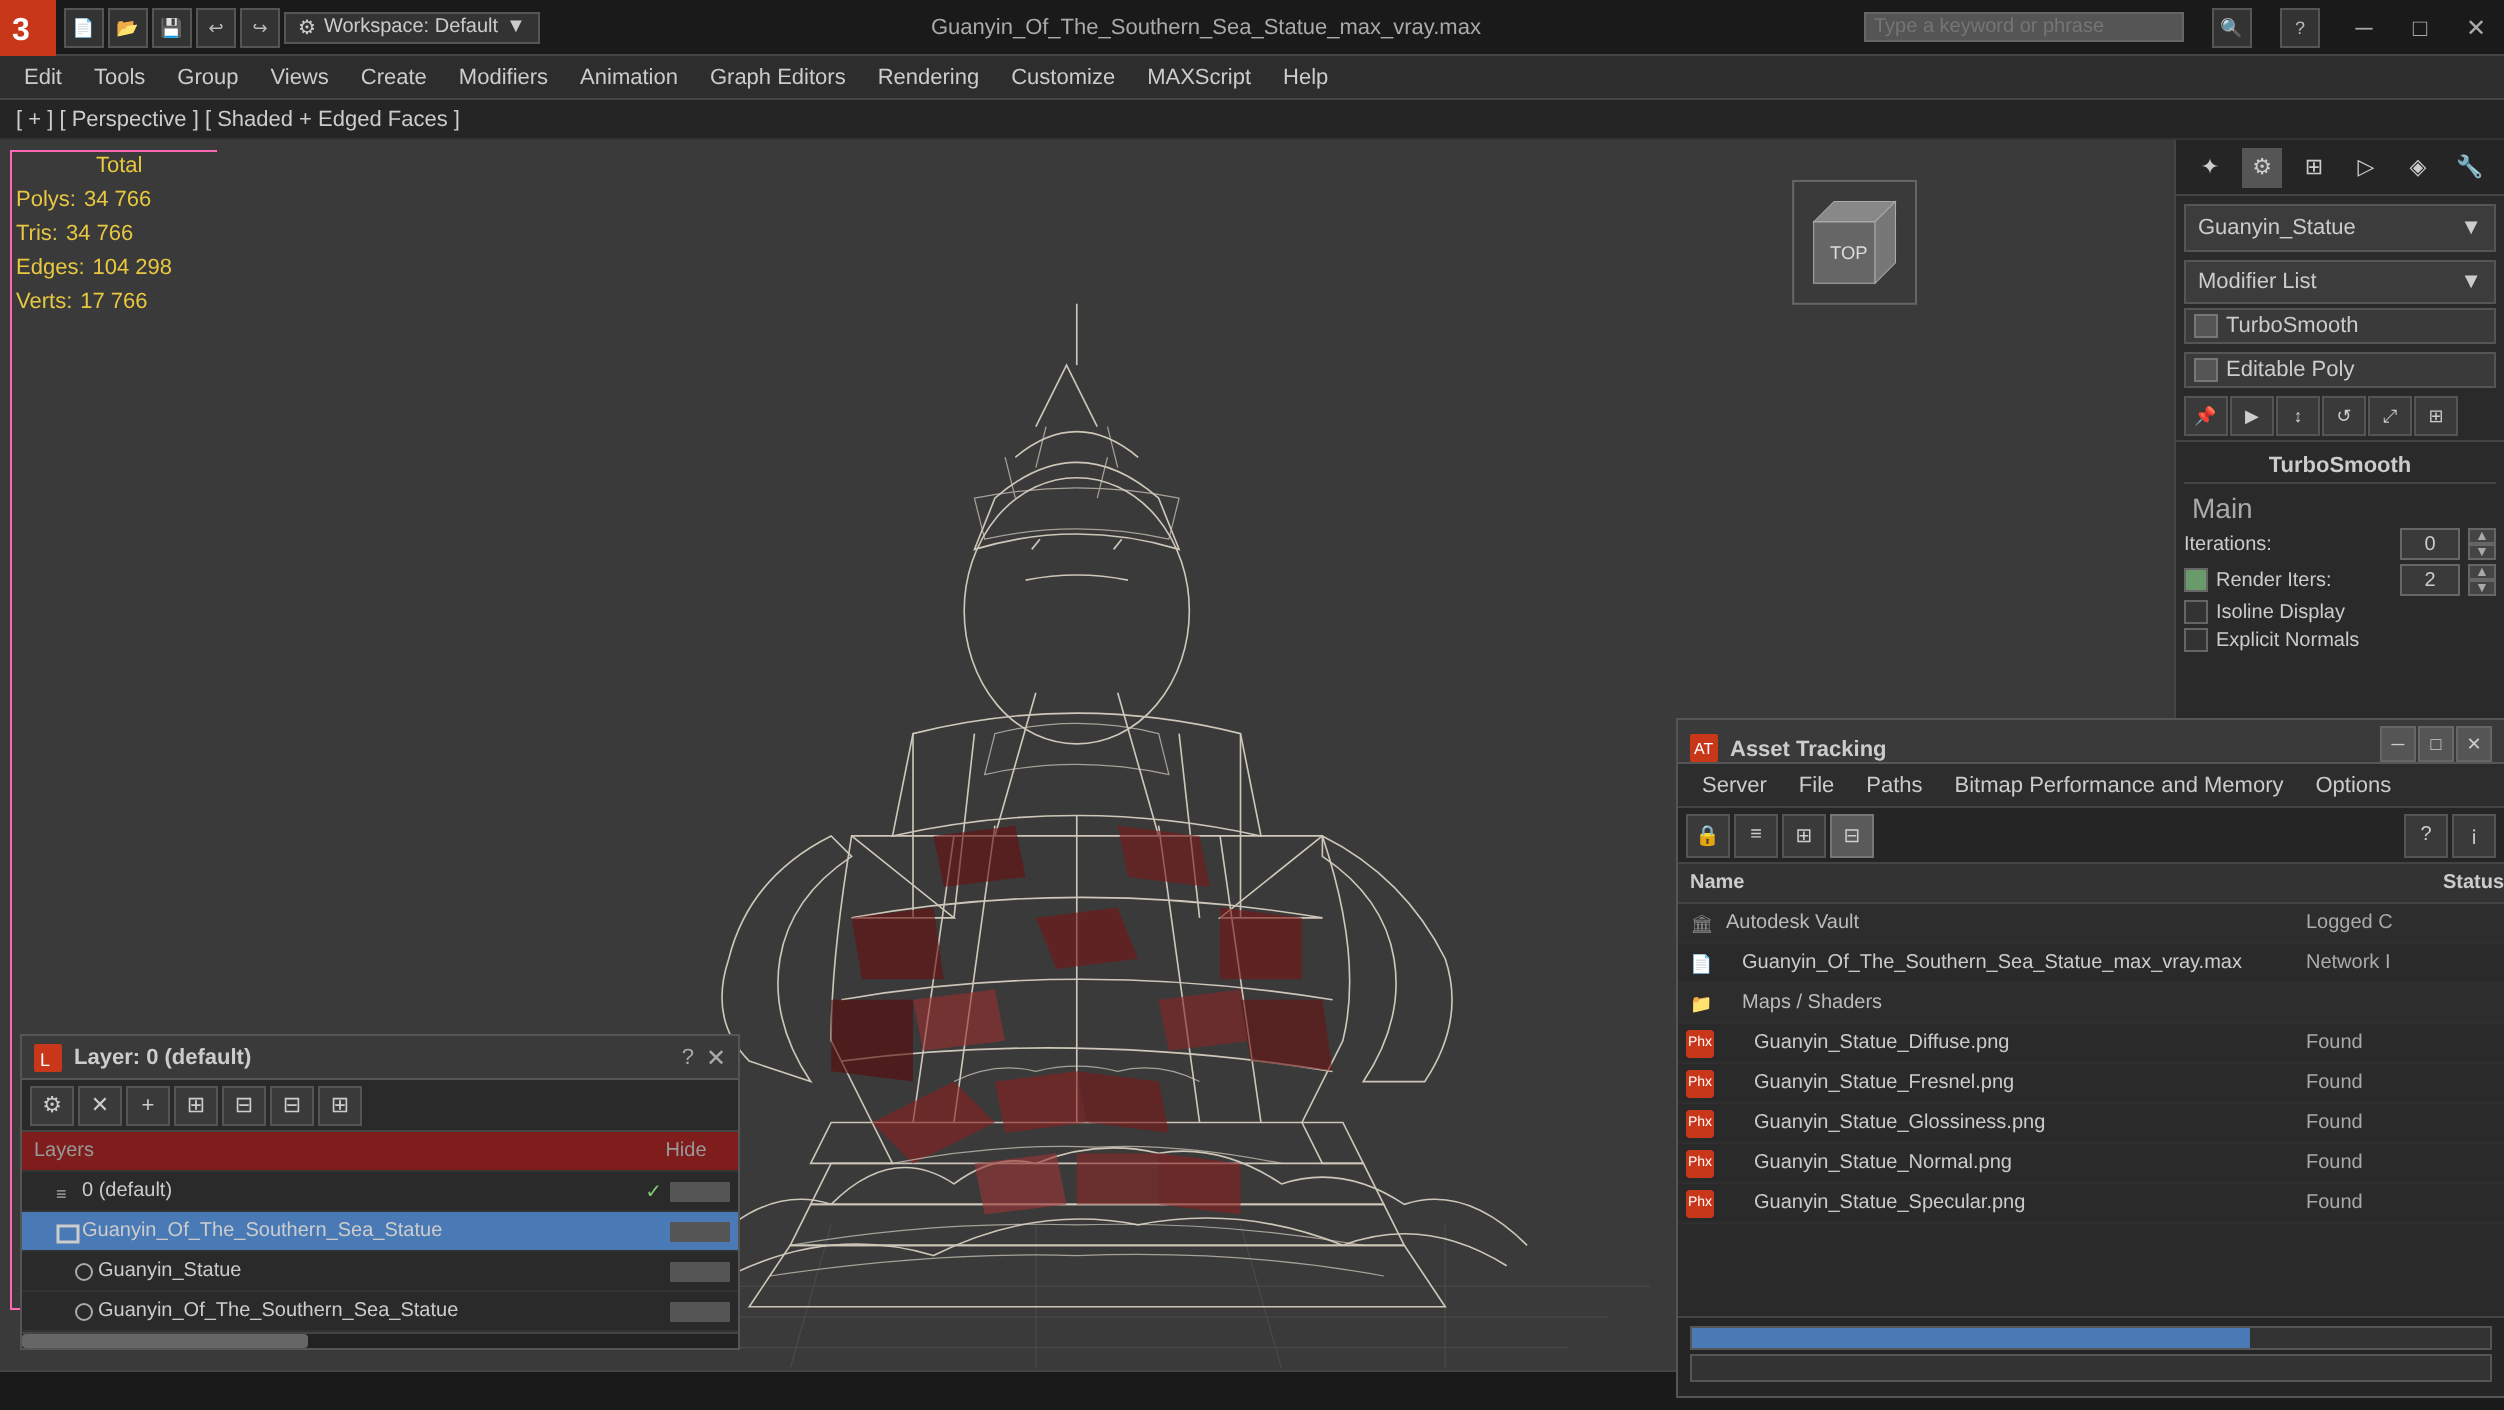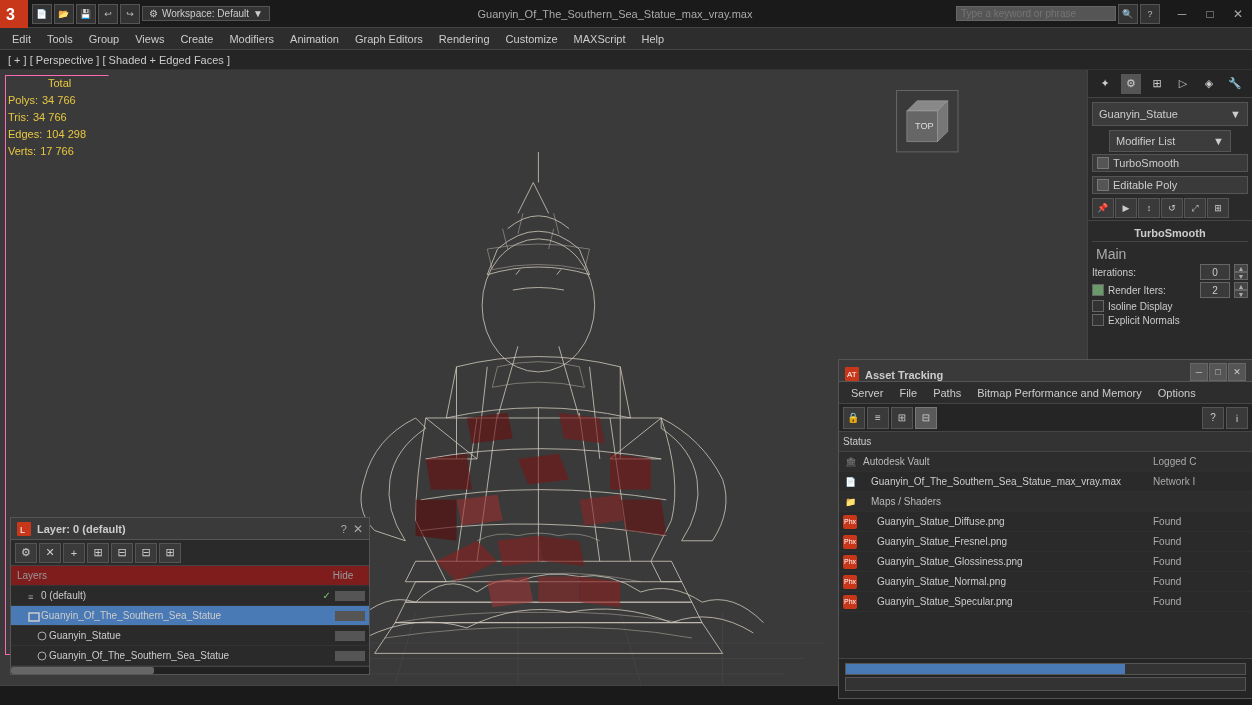--- a/index.html
+++ b/index.html
@@ -8,21 +8,21 @@
     
     #titlebar {
       height: 28px; background: #1a1a1a; display: flex; align-items: center;
       border-bottom: 1px solid #444; position: relative;
     }
     #titlebar .logo { width: 28px; height: 28px; background: #c8371a; display: flex; align-items: center; justify-content: center; color: white; font-weight: bold; font-size: 13px; flex-shrink: 0; }
     #titlebar .quick-tools { display: flex; align-items: center; gap: 2px; padding: 0 4px; }
     #titlebar .tb-btn { width: 20px; height: 20px; background: #333; border: 1px solid #555; display: flex; align-items: center; justify-content: center; font-size: 9px; color: #bbb; cursor: pointer; }
     #titlebar .workspace-selector { background: #333; border: 1px solid #555; padding: 1px 6px; font-size: 10px; color: #ccc; display: flex; align-items: center; gap: 4px; cursor: pointer; }
     #titlebar .title-center { flex: 1; text-align: center; font-size: 11px; color: #aaa; }
-    #titlebar .search-area { display: flex; align-items: center; gap: 2px; padding-right: 8px; }
+    #titlebar .search-area { display: flex; align-items: center; gap: 14px; padding-right: 8px; }
     #titlebar .search-input { background: #555; border: 1px solid #666; color: #ccc; padding: 1px 4px; font-size: 10px; width: 160px; }
     #titlebar .window-controls { display: flex; }
     #titlebar .win-btn { width: 28px; height: 28px; display: flex; align-items: center; justify-content: center; font-size: 12px; color: #aaa; cursor: pointer; }
 
     
     #menubar {
       height: 22px; background: #2d2d2d; display: flex; align-items: center;
       border-bottom: 1px solid #444; padding-left: 4px;
     }
     #menubar .menu-item { padding: 2px 8px; font-size: 11px; color: #ccc; cursor: pointer; }
@@ -63,21 +63,21 @@
     }
     .right-icon { width: 20px; height: 20px; display: flex; align-items: center; justify-content: center; font-size: 11px; color: #ccc; cursor: pointer; }
     .right-icon.active { background: #555; }
 
     .object-name-bar {
       height: 24px; background: #3c3c3c; border: 1px solid #555; margin: 4px;
       display: flex; align-items: center; padding: 0 6px; font-size: 11px; color: #ccc;
       justify-content: space-between;
     }
     .modifier-list-bar {
-      height: 22px; background: #3c3c3c; border: 1px solid #555; margin: 0 21px;
+      height: 22px; background: #3c3c3c; border: 1px solid #555; margin: 0 4px;
       display: flex; align-items: center; padding: 0 6px; font-size: 11px; color: #ccc;
       justify-content: space-between; cursor: pointer;
     }
 
     .modifier-item {
       margin: 2px 4px; padding: 2px 4px; background: #3a3a3a;
       border: 1px solid #555; display: flex; align-items: center; gap: 4px;
       font-size: 11px; color: #ccc; cursor: pointer;
     }
     .modifier-item .checkbox { width: 12px; height: 12px; background: #555; border: 1px solid #777; }
@@ -164,21 +164,21 @@
     .asset-tb-group { display: flex; gap: 2px; }
     .asset-tb-btn { width: 22px; height: 22px; background: #3a3a3a; border: 1px solid #555; display: flex; align-items: center; justify-content: center; font-size: 10px; color: #ccc; cursor: pointer; }
     .asset-tb-btn.active { background: #5a5a5a; border-color: #777; }
     .asset-help { display: flex; gap: 2px; }
 
     .asset-table-header {
       height: 20px; background: #333; display: flex; align-items: center;
       border-bottom: 1px solid #444; font-size: 10px; color: #ccc;
     }
     .asset-col-name { flex: 1; padding-left: 6px; font-weight: bold; }
-    .asset-col-status { width: 80px; text-align: left; padding-left: 4px; font-weight: normal; }
+    .asset-col-status { width: 80px; text-align: right; padding-left: 4px; font-weight: bold; }
 
     .asset-row {
       height: 20px; display: flex; align-items: center; border-bottom: 1px solid #2f2f2f;
       font-size: 10px; cursor: pointer;
     }
     .asset-row .row-icon { width: 16px; height: 16px; margin: 0 4px; flex-shrink: 0; display: flex; align-items: center; justify-content: center; font-size: 9px; }
     .asset-row .row-name { flex: 1; color: #ccc; }
     .asset-row .row-status { width: 99px; color: #aaa; font-size: 10px; }
     .asset-row.group-row { background: #2d2d2d; }
     .asset-row.group-row .row-name { color: #bbb; }
@@ -574,20 +574,21 @@
       <div class="asset-tb-btn">⊞</div>
       <div class="asset-tb-btn active">⊟</div>
     </div>
     <div class="asset-help">
       <div class="asset-tb-btn">?</div>
       <div class="asset-tb-btn">ℹ</div>
     </div>
   </div>
 
   <div class="asset-table-header">
+    <span class="asset-col-name">Name</span>
     <span class="asset-col-status">Status</span>
   </div>
 
   <div class="asset-row group-row">
     <div class="row-icon" style="color:#888">🏛</div>
     <span class="row-name">Autodesk Vault</span>
     <span class="row-status">Logged C</span>
   </div>
   <div class="asset-row indent1">
     <div class="row-icon" style="color:#888">📄</div>

